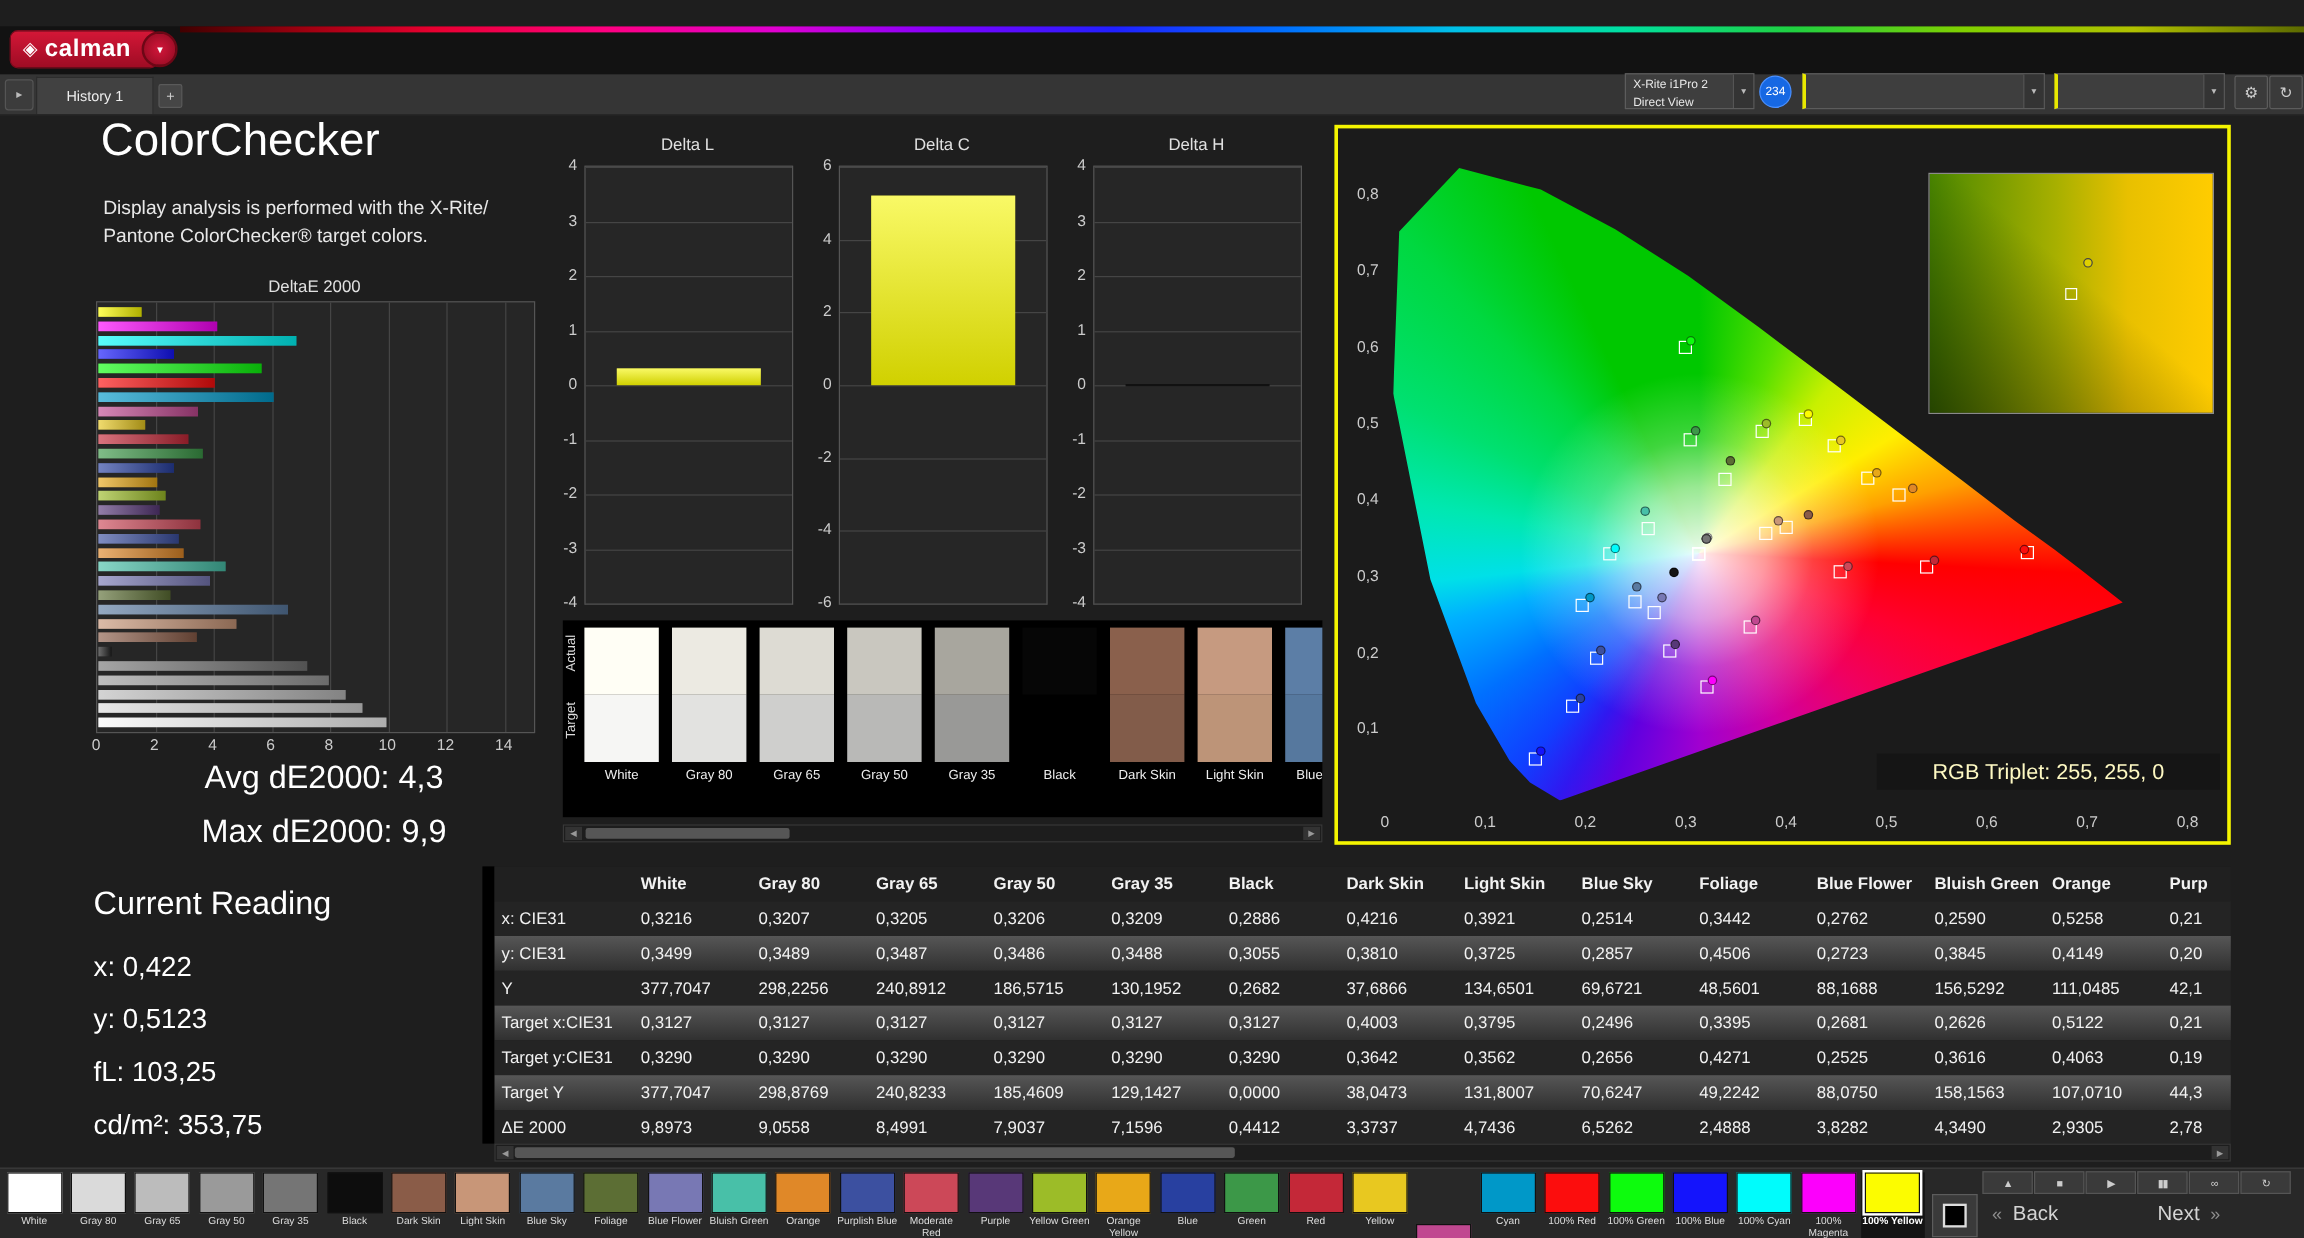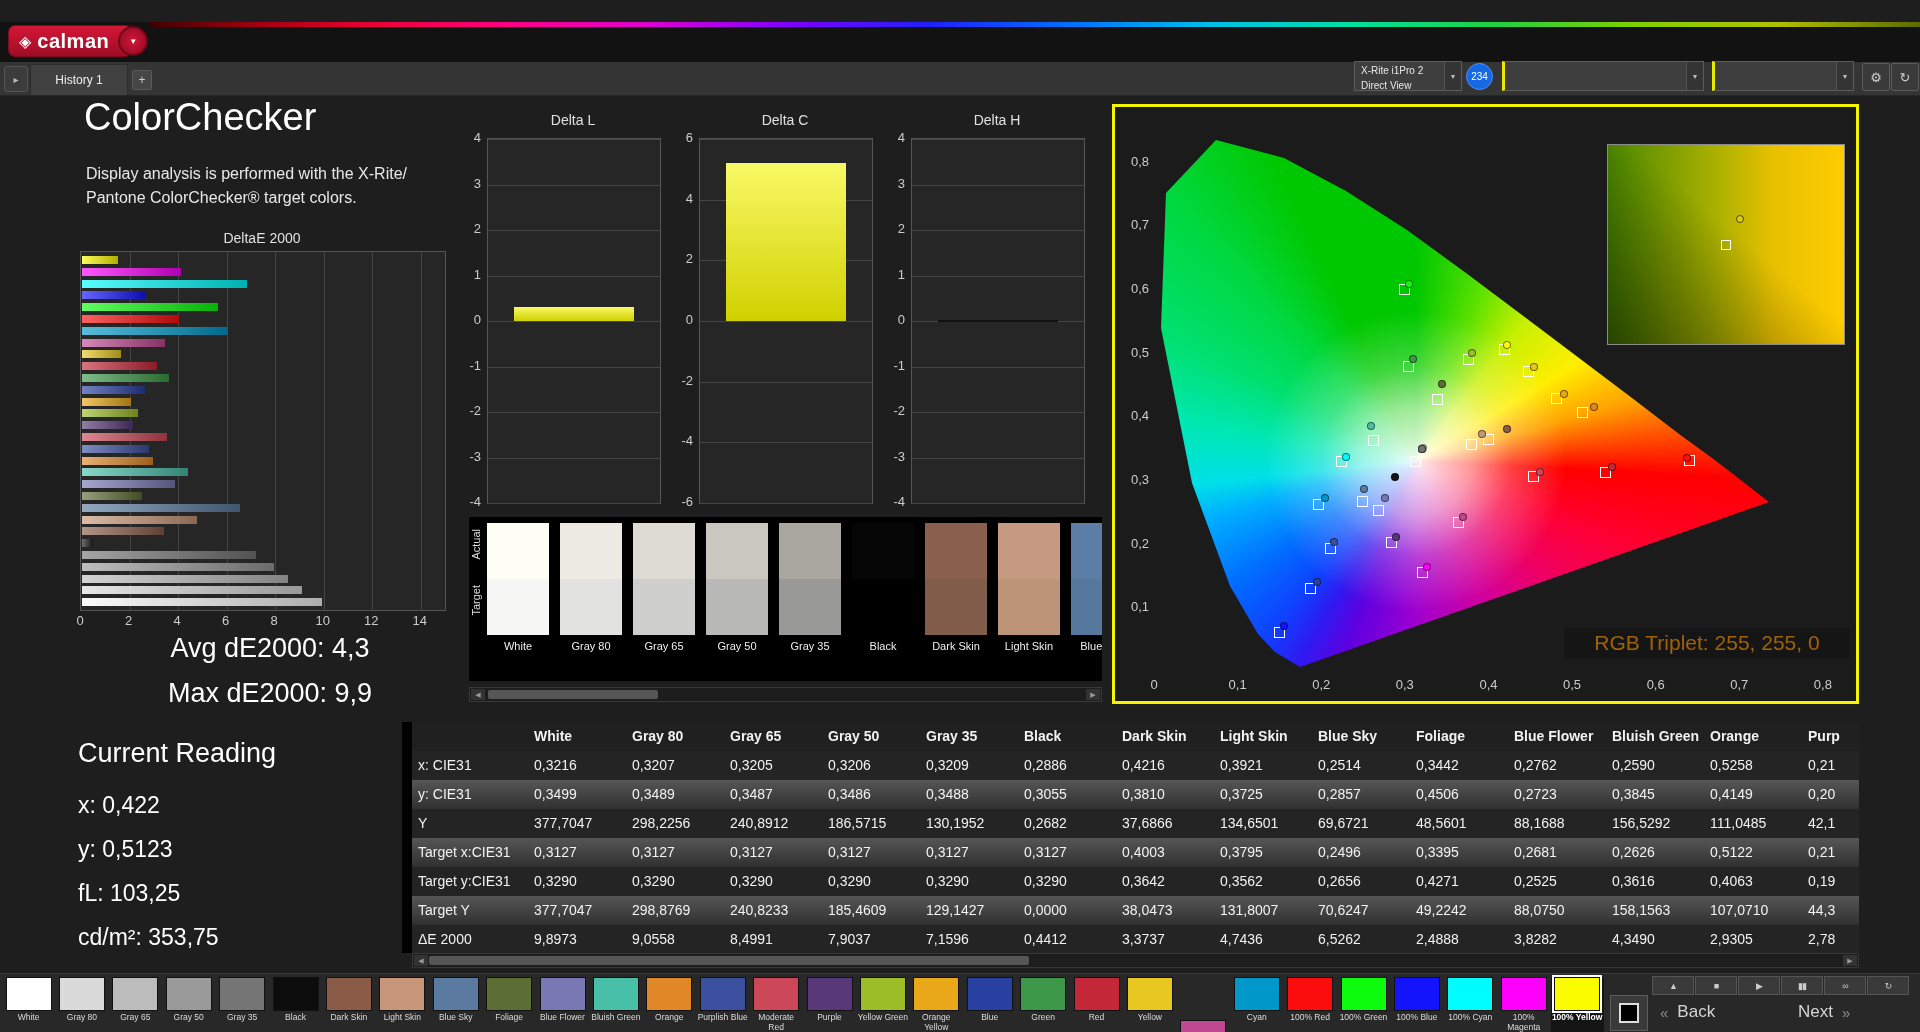--- a/index.html
+++ b/index.html
@@ -114,21 +114,21 @@
   .cie-xtick{position:absolute;top:570px;width:30px;text-align:center;font-size:13px;color:#ccc;}
   .cie-square{position:absolute;width:11px;height:11px;border:1px solid #fff;box-sizing:border-box;}
   .cie-dot{position:absolute;width:8px;height:8px;border-radius:50%;border:1px solid rgba(0,0,0,.5);box-sizing:border-box;}
   #cie-inset{position:absolute;left:492px;top:37px;width:236px;height:199px;z-index:4;border:1px solid #8a8a8a;
     background:linear-gradient(to right,#4a8800,#a8b000 45%,#e8c000 70%,#ffcc00 100%);}
   #cie-inset-shade{position:absolute;left:0;top:0;width:100%;height:100%;
     background:linear-gradient(to top right,rgba(0,0,0,.5),rgba(0,0,0,0) 55%);}
   .inset-square{position:absolute;width:10px;height:10px;border:1px solid #fff;box-sizing:border-box;}
   .inset-dot{position:absolute;width:8px;height:8px;border-radius:50%;background:#e0d000;border:1px solid #444;box-sizing:border-box;}
   #cie-rgb-bar{position:absolute;left:449px;top:521px;width:286px;height:30px;background:#151515;z-index:4;
-               color:#a16207;font-size:21px;line-height:30px;text-align:center;}
+               color:#fef9c3;font-size:18px;line-height:30px;text-align:center;}
 
   
   #table-gutter{position:absolute;left:402px;top:722px;width:10px;height:231px;background:#000;}
   #data-table{position:absolute;left:412px;top:722px;width:1447px;height:232px;overflow:hidden;font-size:14px;color:#f2f2f2;}
   .trow{display:flex;height:29px;line-height:29px;width:1500px;}
   .trow.dark{background:#242424;}
   .trow.light{background:linear-gradient(to bottom,#565656,#303030);}
   .trow.thead{background:#202020;font-weight:bold;}
   .tlabel{width:112px;padding-left:6px;box-sizing:border-box;flex:none;white-space:nowrap;overflow:hidden;}
   .tcell{width:98px;padding-left:10px;box-sizing:border-box;flex:none;white-space:nowrap;overflow:hidden;}

